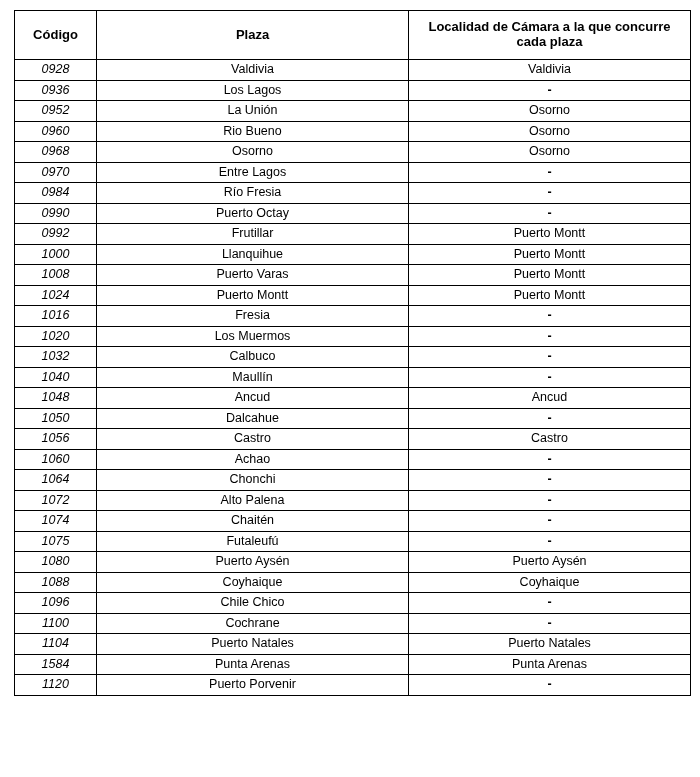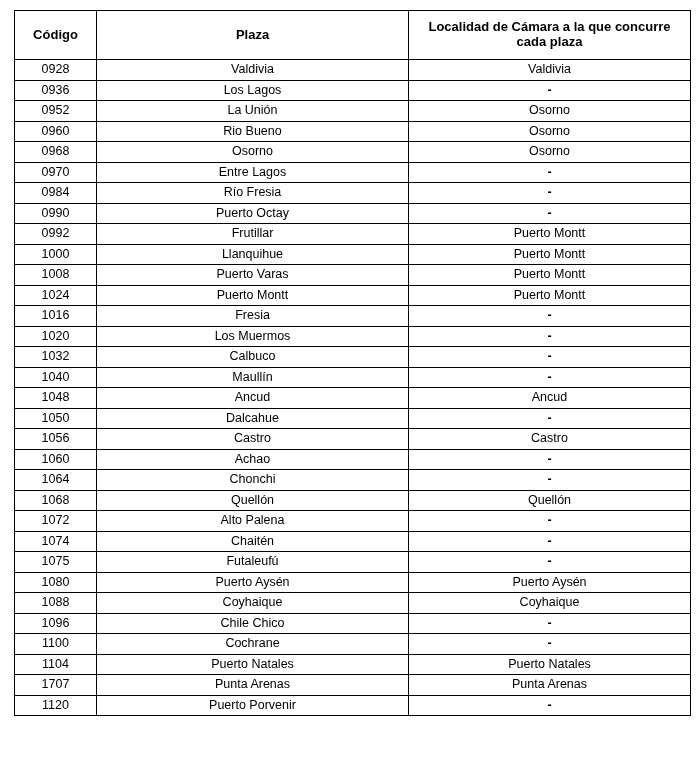--- a/index.html
+++ b/index.html
@@ -48,21 +48,21 @@
     white-space: normal;
   }
   col.col-codigo { width: 82px; }
   col.col-plaza  { width: 312px; }
   col.col-local  { width: 282px; }
 
   .dash {
     font-weight: bold;
     letter-spacing: 0;
   }
-  td.codigo-cell { font-size: 12.5px; }
+  td.codigo-cell { font-size: 12.5px; font-style: italic; }
   td.plaza-cell  { font-size: 12.5px; }
   td.local-cell  { font-size: 12.5px; }
 </style>
 </head>
 <body>
 
 <div class="page">
   <table class="plaza-table">
     <colgroup>
       <col class="col-codigo">
@@ -176,25 +176,20 @@
           <td class="codigo-cell">1060</td>
           <td class="plaza-cell">Achao</td>
           <td class="local-cell dash">-</td>
         </tr>
         <tr>
           <td class="codigo-cell">1064</td>
           <td class="plaza-cell">Chonchi</td>
           <td class="local-cell dash">-</td>
         </tr>
         <tr>
-          <td class="codigo-cell">1068</td>
-          <td class="plaza-cell">Quellón</td>
-          <td class="local-cell">Quellón</td>
-        </tr>
-        <tr>
           <td class="codigo-cell">1072</td>
           <td class="plaza-cell">Alto Palena</td>
           <td class="local-cell dash">-</td>
         </tr>
         <tr>
           <td class="codigo-cell">1074</td>
           <td class="plaza-cell">Chaitén</td>
           <td class="local-cell dash">-</td>
         </tr>
         <tr>
@@ -221,21 +216,21 @@
           <td class="codigo-cell">1100</td>
           <td class="plaza-cell">Cochrane</td>
           <td class="local-cell dash">-</td>
         </tr>
         <tr>
           <td class="codigo-cell">1104</td>
           <td class="plaza-cell">Puerto Natales</td>
           <td class="local-cell">Puerto Natales</td>
         </tr>
         <tr>
-          <td class="codigo-cell">1707</td>
+          <td class="codigo-cell">1584</td>
           <td class="plaza-cell">Punta Arenas</td>
           <td class="local-cell">Punta Arenas</td>
         </tr>
         <tr>
           <td class="codigo-cell">1120</td>
           <td class="plaza-cell">Puerto Porvenir</td>
           <td class="local-cell dash">-</td>
         </tr>
       </tbody>
   </table>

